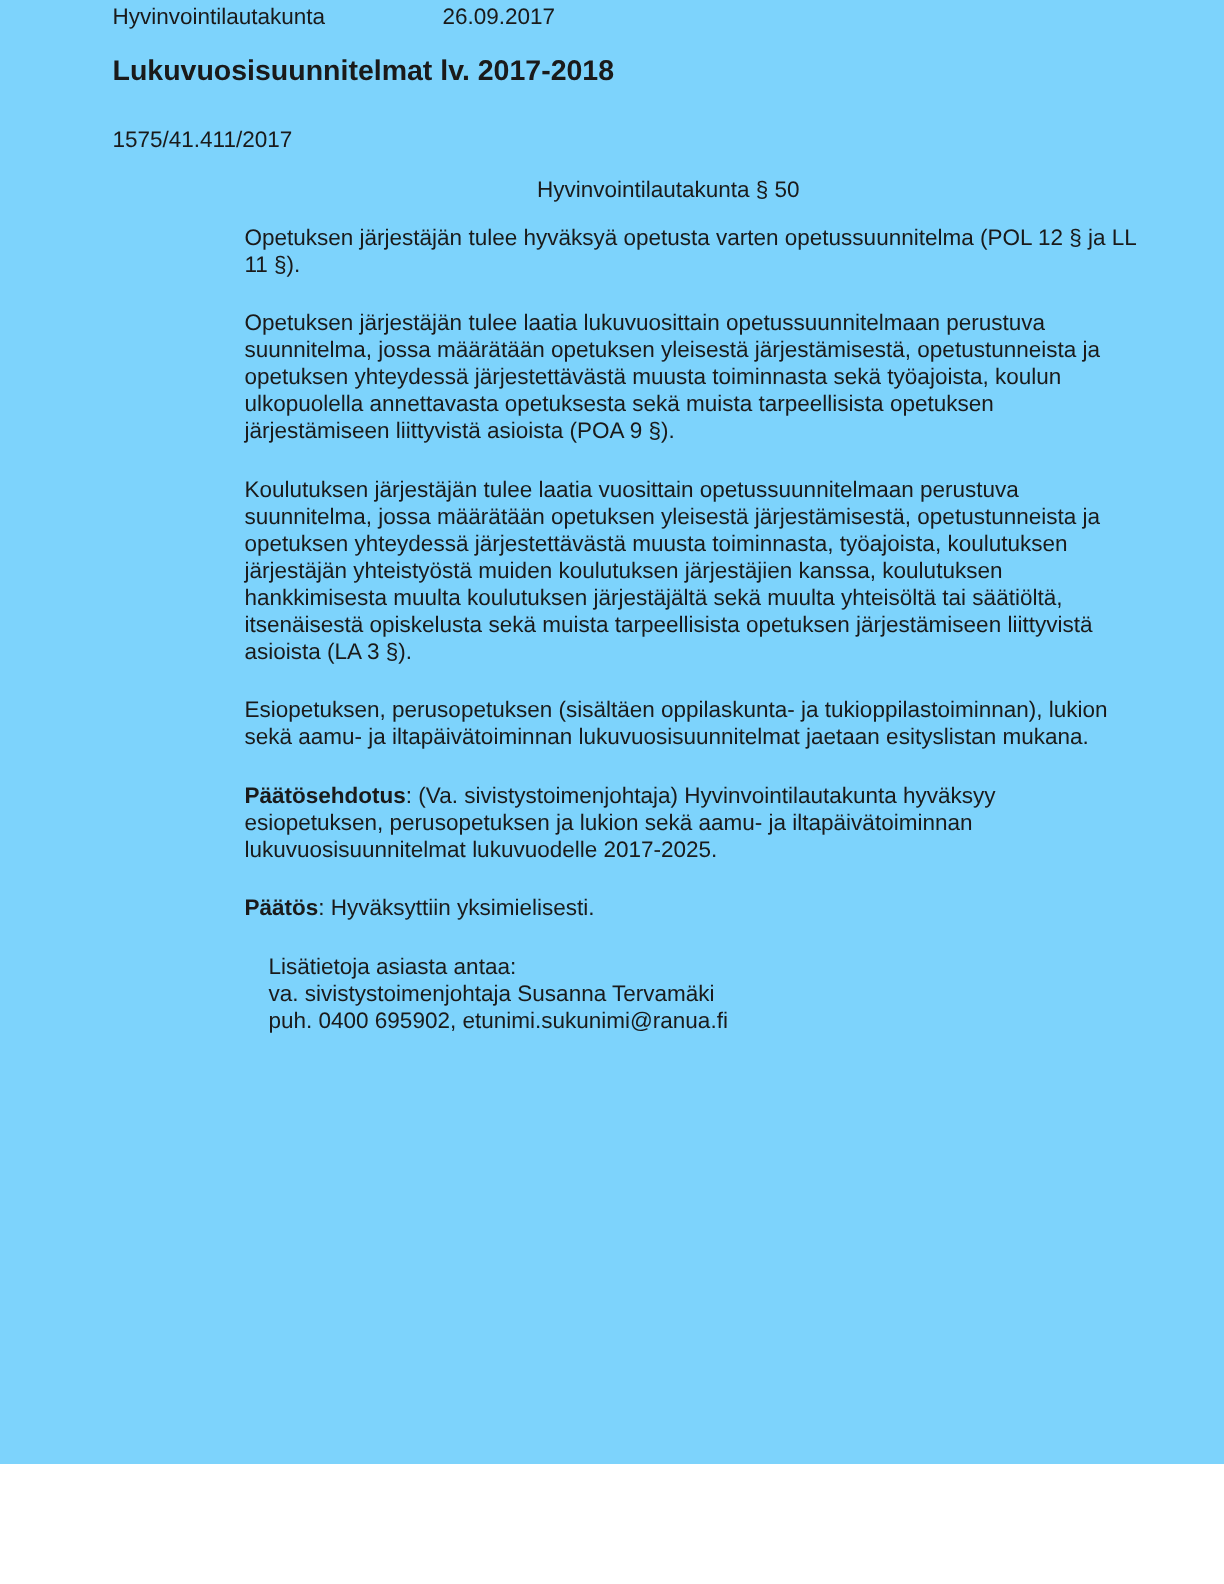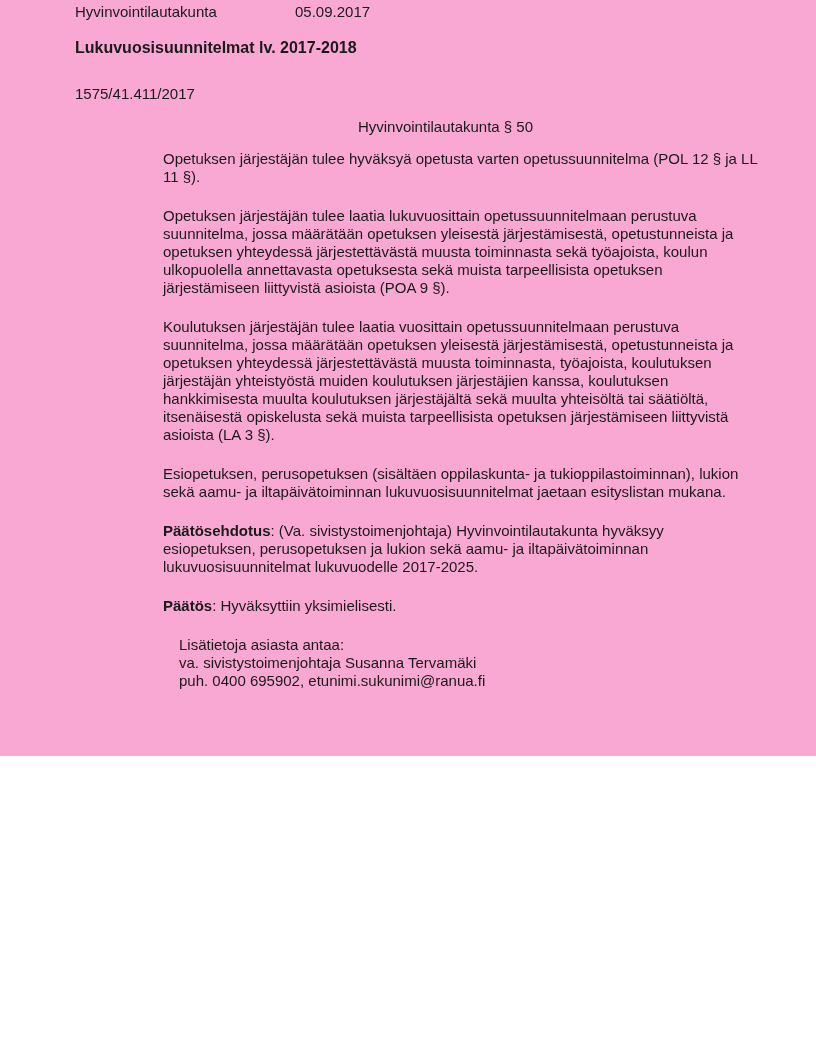--- a/index.html
+++ b/index.html
@@ -3,39 +3,39 @@
 <meta charset="utf-8">
 <style>
   html, body {
     margin: 0;
     padding: 0;
     background: #ffffff;
   }
   .page {
     position: relative;
     width: 816px;
-    height: 756px;
-    background: #f9a8d4;
+    height: 976px;
+    background: #7dd3fc;
     color: #1a1a1a;
     font-family: "Liberation Sans", "DejaVu Sans", sans-serif;
     font-size: 15px;
     line-height: 18px;
     overflow: hidden;
   }
   .header-row {
     display: flex;
     padding: 3px 0 0 75px;
   }
   .header-cell-committee { width: 220px; }
   .header-cell-section   { width: 225px; }
   .header-cell-date      { flex: 0 0 auto; }
 
   .doc-title {
     margin: 17px 0 0 75px;
-    font-size: 16px;
+    font-size: 19px;
     line-height: 20px;
     font-weight: bold;
   }
   .ref-number {
     margin: 27px 4px 0 75px;
   }
   .subheading {
     margin: 15px 0 0 75px;
     text-align: center;
   }
@@ -54,21 +54,21 @@
     margin: 16px;
   }
 </style>
 </head>
 <body>
 
 <div class="page">
 
   <div class="header-row">
     <span class="header-cell-committee">Hyvinvointilautakunta</span>
-    <span class="header-cell-date">05.09.2017</span>
+    <span class="header-cell-date">26.09.2017</span>
   </div>
 
   <div class="doc-title">Lukuvuosisuunnitelmat lv. 2017-2018</div>
 
   <div class="ref-number">1575/41.411/2017</div>
 
   <div class="subheading">Hyvinvointilautakunta § 50</div>
 
   <div class="content">
 

